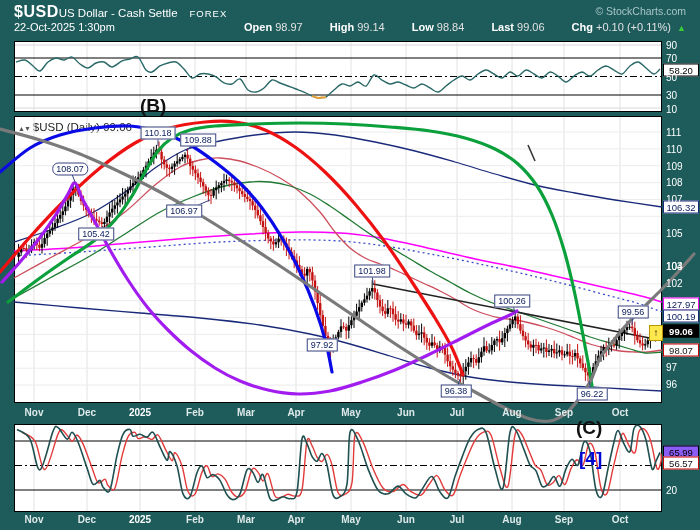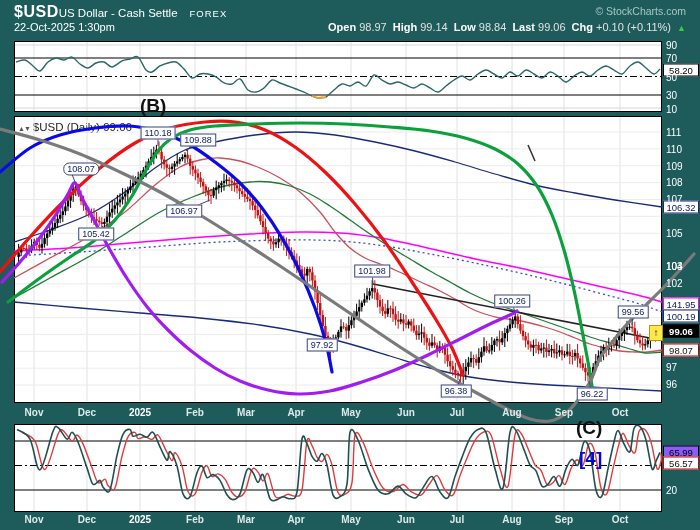--- a/index.html
+++ b/index.html
@@ -7,21 +7,21 @@
           font-family:"Liberation Sans",sans-serif;-webkit-font-smoothing:antialiased;}
   
   .hdr{position:absolute;left:0;top:0;width:700px;height:41px;color:#fff;}
   .hdr-line1{position:absolute;left:14px;top:3px;width:672px;height:18px;white-space:nowrap;}
   .sym{font-size:16px;font-weight:bold;letter-spacing:.5px;}
   .nm{font-size:11.5px;margin-left:0;}
   .exch{font-size:9.5px;margin-left:12px;letter-spacing:1px;}
   .copy{position:absolute;right:0px;top:2px;font-size:10.5px;color:#A9C6C6;}
   .hdr-line2{position:absolute;left:14px;top:21px;width:672px;height:16px;font-size:11px;white-space:nowrap;}
   .quote{position:absolute;right:0;top:0;white-space:nowrap;}
-  .ql{font-weight:bold;color:#fff;margin-left:3px;}
+  .ql{font-weight:bold;color:#fff;margin-left:24px;}
   .qv{color:#E2E2E2;margin-left:3px;}
   .tri{color:#3ACC3A;font-size:9px;margin-left:3px;}
   
   .panel{position:absolute;background:#fff;border:1px solid #000;box-sizing:border-box;}
   #rsiPanel{left:14px;top:41px;width:648px;height:71px;}
   #mainPanel{left:14px;top:116px;width:648px;height:287px;}
   #stochPanel{left:14px;top:424px;width:648px;height:88px;}
   
   .tlabel{position:absolute;left:18px;top:121px;z-index:1;font-size:11.5px;color:#1c1c1c;white-space:nowrap;}
   .tlabel .arr{font-size:7px;color:#555;letter-spacing:-1px;margin-right:3px;}
@@ -653,34 +653,34 @@
       <line x1="184" y1="211" x2="210" y2="200" stroke="#36437F" stroke-width="1"></line>
       <line x1="372" y1="271" x2="373" y2="284" stroke="#36437F" stroke-width="1"></line>
       <line x1="322" y1="345" x2="331" y2="353" stroke="#36437F" stroke-width="1"></line>
       <line x1="456" y1="391" x2="460" y2="379" stroke="#36437F" stroke-width="1"></line>
       <line x1="512" y1="301" x2="515" y2="313" stroke="#36437F" stroke-width="1"></line>
       <line x1="592" y1="394" x2="589" y2="381" stroke="#36437F" stroke-width="1"></line>
       <line x1="633" y1="312" x2="632" y2="325" stroke="#36437F" stroke-width="1"></line>
     </svg>
 
   <div id="overlays">
-      <div class="swing" style="left: 81px; top: 169px; border-radius: 6px;">108.07</div>
+      <div class="swing" style="left: 70px; top: 169px; border-radius: 6px;">108.07</div>
       <div class="swing" style="left: 96px; top: 234px;">105.42</div>
       <div class="swing" style="left: 158px; top: 133px;">110.18</div>
       <div class="swing" style="left: 198px; top: 140px;">109.88</div>
       <div class="swing" style="left: 184px; top: 211px;">106.97</div>
       <div class="swing" style="left: 372px; top: 271px; text-align: center;">101.98</div>
       <div class="swing" style="left: 322px; top: 345px;">97.92</div>
       <div class="swing" style="left: 456px; top: 391px;">96.38</div>
       <div class="swing" style="left: 512px; top: 301px;">100.26</div>
       <div class="swing" style="left: 592px; top: 394px;">96.22</div>
       <div class="swing" style="left: 633px; top: 312px;">99.56</div>
       <div class="vbox" style="top: 70px; border-color: rgb(0, 0, 0); background: rgb(255, 255, 255); color: rgb(0, 0, 0); font-weight: normal;">58.20</div>
       <div class="vbox" style="top: 207px; border-color: rgb(26, 42, 122); background: rgb(255, 255, 255); color: rgb(10, 28, 92); font-weight: normal;">106.32</div>
-      <div class="vbox" style="top: 304px; border-color: rgb(255, 0, 255); background: rgb(255, 255, 255); color: rgb(10, 28, 92); font-weight: normal;">141.95</div>
+      <div class="vbox" style="top: 304px; border-color: rgb(255, 0, 255); background: rgb(255, 255, 255); color: rgb(10, 28, 92); font-weight: normal;">127.97</div>
       <div class="vbox" style="top: 316px; border-color: rgb(26, 42, 122); background: rgb(255, 255, 255); color: rgb(10, 28, 92); font-weight: normal;">100.19</div>
       <div class="vbox" style="top: 331px; border-color: rgb(0, 0, 0); background: rgb(0, 0, 0); color: rgb(255, 255, 255); font-weight: bold;">99.06</div>
       <div class="vbox" style="top: 350px; border-color: rgb(204, 0, 0); background: rgb(255, 255, 255); color: rgb(17, 17, 17); font-weight: normal;">98.07</div>
       <div class="vbox" style="top: 452px; border-color: rgb(0, 0, 0); background: #8b5cf6; color: rgb(0, 0, 0); font-weight: normal;">65.99</div>
       <div class="vbox" style="top: 463px; border-color: rgb(204, 0, 0); background: rgb(255, 255, 255); color: rgb(17, 17, 17); font-weight: normal;">56.57</div>
       <div class="tick" style="top: 132px;">111</div>
       <div class="tick" style="top: 149px;">110</div>
       <div class="tick" style="top: 166px;">109</div>
       <div class="tick" style="top: 182px;">108</div>
       <div class="tick" style="top: 199px;">107</div>

